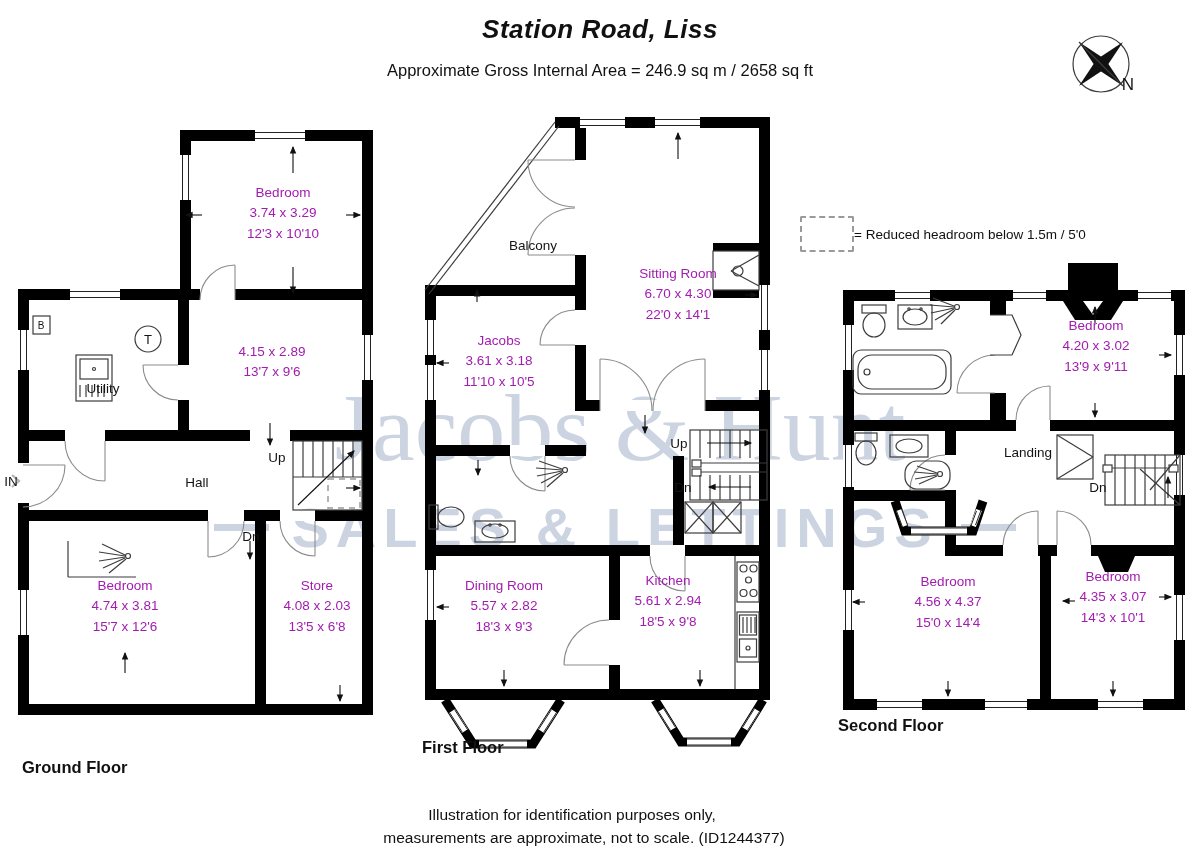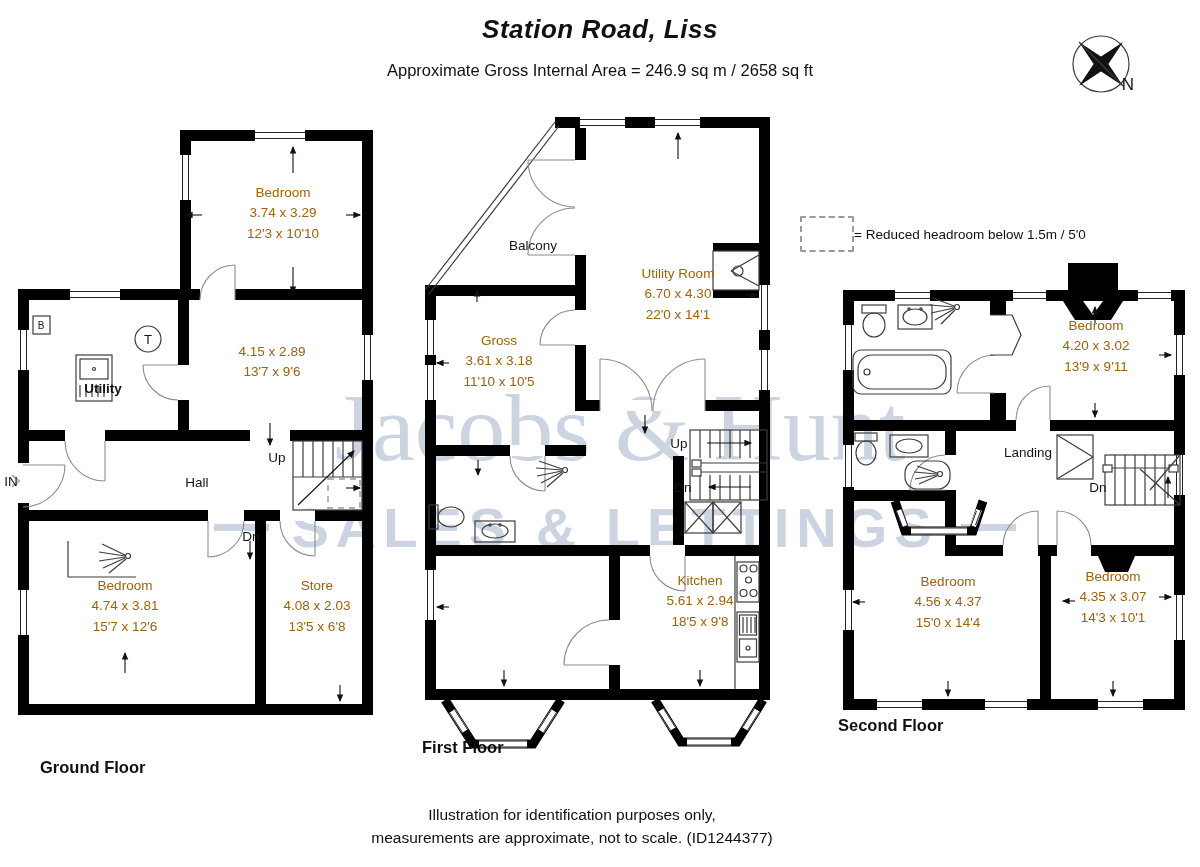--- a/index.html
+++ b/index.html
@@ -10,31 +10,31 @@
   .subtitle{position:absolute;left:0;top:61px;width:1200px;text-align:center;
          font-size:16.5px;z-index:6;}
   .wm1{position:absolute;left:0;top:372px;width:1240px;text-align:center;z-index:0;
        font-family:"Liberation Serif","DejaVu Serif",serif;font-size:96px;color:#ccd4e2;white-space:nowrap;}
   .wm2{position:absolute;left:0;top:495px;width:1230px;z-index:0;display:flex;align-items:center;
        justify-content:center;gap:22px;color:#ccd4e2;}
   .wm2 .txt{font-size:56px;letter-spacing:7px;font-weight:bold;font-stretch:condensed;white-space:nowrap;}
   .wm2 .bar{width:55px;height:7px;background:#ccd4e2;}
   svg.plan{position:absolute;z-index:2;}
   .room-label{position:absolute;transform:translate(-50%,-50%);text-align:center;
-      font-size:13.5px;line-height:1.5;white-space:nowrap;color:#a16207;z-index:5;}
+      font-size:13.5px;line-height:1.5;white-space:nowrap;color:#a21caf;z-index:5;}
   .small-label{position:absolute;transform:translate(-50%,-50%);font-size:13.5px;
       white-space:nowrap;color:#141414;z-index:5;}
   .tiny-label{position:absolute;transform:translate(-50%,-50%);font-size:10px;
       white-space:nowrap;color:#141414;z-index:5;}
   .floor-title{position:absolute;font-size:16.5px;font-weight:bold;z-index:6;}
   .legend{position:absolute;left:800px;top:216px;z-index:6;display:flex;align-items:center;}
   .legend .box{width:50px;height:32px;border:2px dashed #9a9a9a;border-radius:2px;}
   .legend .txt{font-size:13.5px;}
   .footer{position:absolute;left:0;width:1144px;text-align:center;font-size:15.5px;z-index:6;}
-  .f1{top:806px;} .f2{top:829px;}
+  .f1{top:806px;} .f2{top:829px;padding-left:12px;}
   
   .w{fill:#000;}
   .t{stroke:#3c3c3c;stroke-width:1.2;fill:none;}
   .tf{stroke:#3c3c3c;stroke-width:1.2;fill:#fff;}
   .d{stroke:#8c8c8c;stroke-width:1.1;fill:none;}
   .wf{fill:#fff;}
   .wl{stroke:#222;stroke-width:1;fill:none;}
   .dash{stroke:#9a9a9a;stroke-width:1.5;fill:none;stroke-dasharray:6 5;}
   .bay{stroke:#000;stroke-width:9;fill:none;}
   .arr{stroke:#111;stroke-width:1.1;fill:none;}
@@ -511,52 +511,57 @@
 
   <div class="room-label" style="left:283px;top:213px;">
     <div>Bedroom</div>
     <div>3.74 x 3.29</div>
     <div>12'3 x 10'10</div>
   </div>
   <div class="room-label" style="left:272px;top:362px;">
     <div>4.15 x 2.89</div>
     <div>13'7 x 9'6</div>
   </div>
-  <div class="small-label" style="left:103px;top:388px;font-weight:bold;">Utility</div>
+  <div class="small-label" style="left:103px;top:388px;">Utility</div>
   <div class="small-label" style="left:197px;top:482px;">Hall</div>
   <div class="small-label" style="left:277px;top:457px;">Up</div>
   <div class="small-label" style="left:251px;top:536px;">Dn</div>
   <div class="room-label" style="left:125px;top:606px;">
     <div>Bedroom</div>
     <div>4.74 x 3.81</div>
     <div>15'7 x 12'6</div>
   </div>
   <div class="room-label" style="left:317px;top:606px;">
     <div>Store</div>
     <div>4.08 x 2.03</div>
     <div>13'5 x 6'8</div>
   </div>
   <div class="small-label" style="left:11px;top:481px;">IN</div>
   <div class="tiny-label" style="left:41px;top:325px;">B</div>
   <div class="tiny-label" style="left:148px;top:339px;font-size:13px;">T</div>
 
   <div class="small-label" style="left:533px;top:245px;text-align:right;">Balcony</div>
   <div class="room-label" style="left:678px;top:294px;">
-    <div>Utility Room</div>
+    <div>Sitting Room</div>
     <div>6.70 x 4.30</div>
     <div>22'0 x 14'1</div>
   </div>
   <div class="room-label" style="left:499px;top:361px;">
-    <div>Gross</div>
+    <div>Jacobs</div>
     <div>3.61 x 3.18</div>
     <div>11'10 x 10'5</div>
   </div>
   <div class="small-label" style="left:679px;top:443px;">Up</div>
   <div class="small-label" style="left:683px;top:487px;">Dn</div>
-  <div class="room-label" style="left:700px;top:601px;">
+  <div class="room-label" style="left:504px;top:606px;">
+    <div>Dining Room</div>
+    <div>5.57 x 2.82</div>
+    <div>18'3 x 9'3</div>
+  </div>
+  <div class="room-label" style="left:668px;top:601px;">
     <div>Kitchen</div>
     <div>5.61 x 2.94</div>
     <div>18'5 x 9'8</div>
   </div>
 
   <div class="room-label" style="left:1096px;top:346px;">
     <div>Bedroom</div>
     <div>4.20 x 3.02</div>
     <div>13'9 x 9'11</div>
   </div>
@@ -566,20 +571,20 @@
     <div>Bedroom</div>
     <div>4.56 x 4.37</div>
     <div>15'0 x 14'4</div>
   </div>
   <div class="room-label" style="left:1113px;top:597px;">
     <div>Bedroom</div>
     <div>4.35 x 3.07</div>
     <div>14'3 x 10'1</div>
   </div>
 
-  <div class="floor-title" style="left:40px;top:758px;text-align:center;">Ground Floor</div>
+  <div class="floor-title" style="left:22px;top:758px;text-align:center;">Ground Floor</div>
   <div class="floor-title" style="left:422px;top:738px;">First Floor</div>
   <div class="floor-title" style="left:838px;top:716px;">Second Floor</div>
 
   <div class="footer f1">Illustration for identification purposes only,</div>
   <div class="footer f2">measurements are approximate, not to scale. (ID1244377)</div>
 
 </div>
 
 </body></html>

